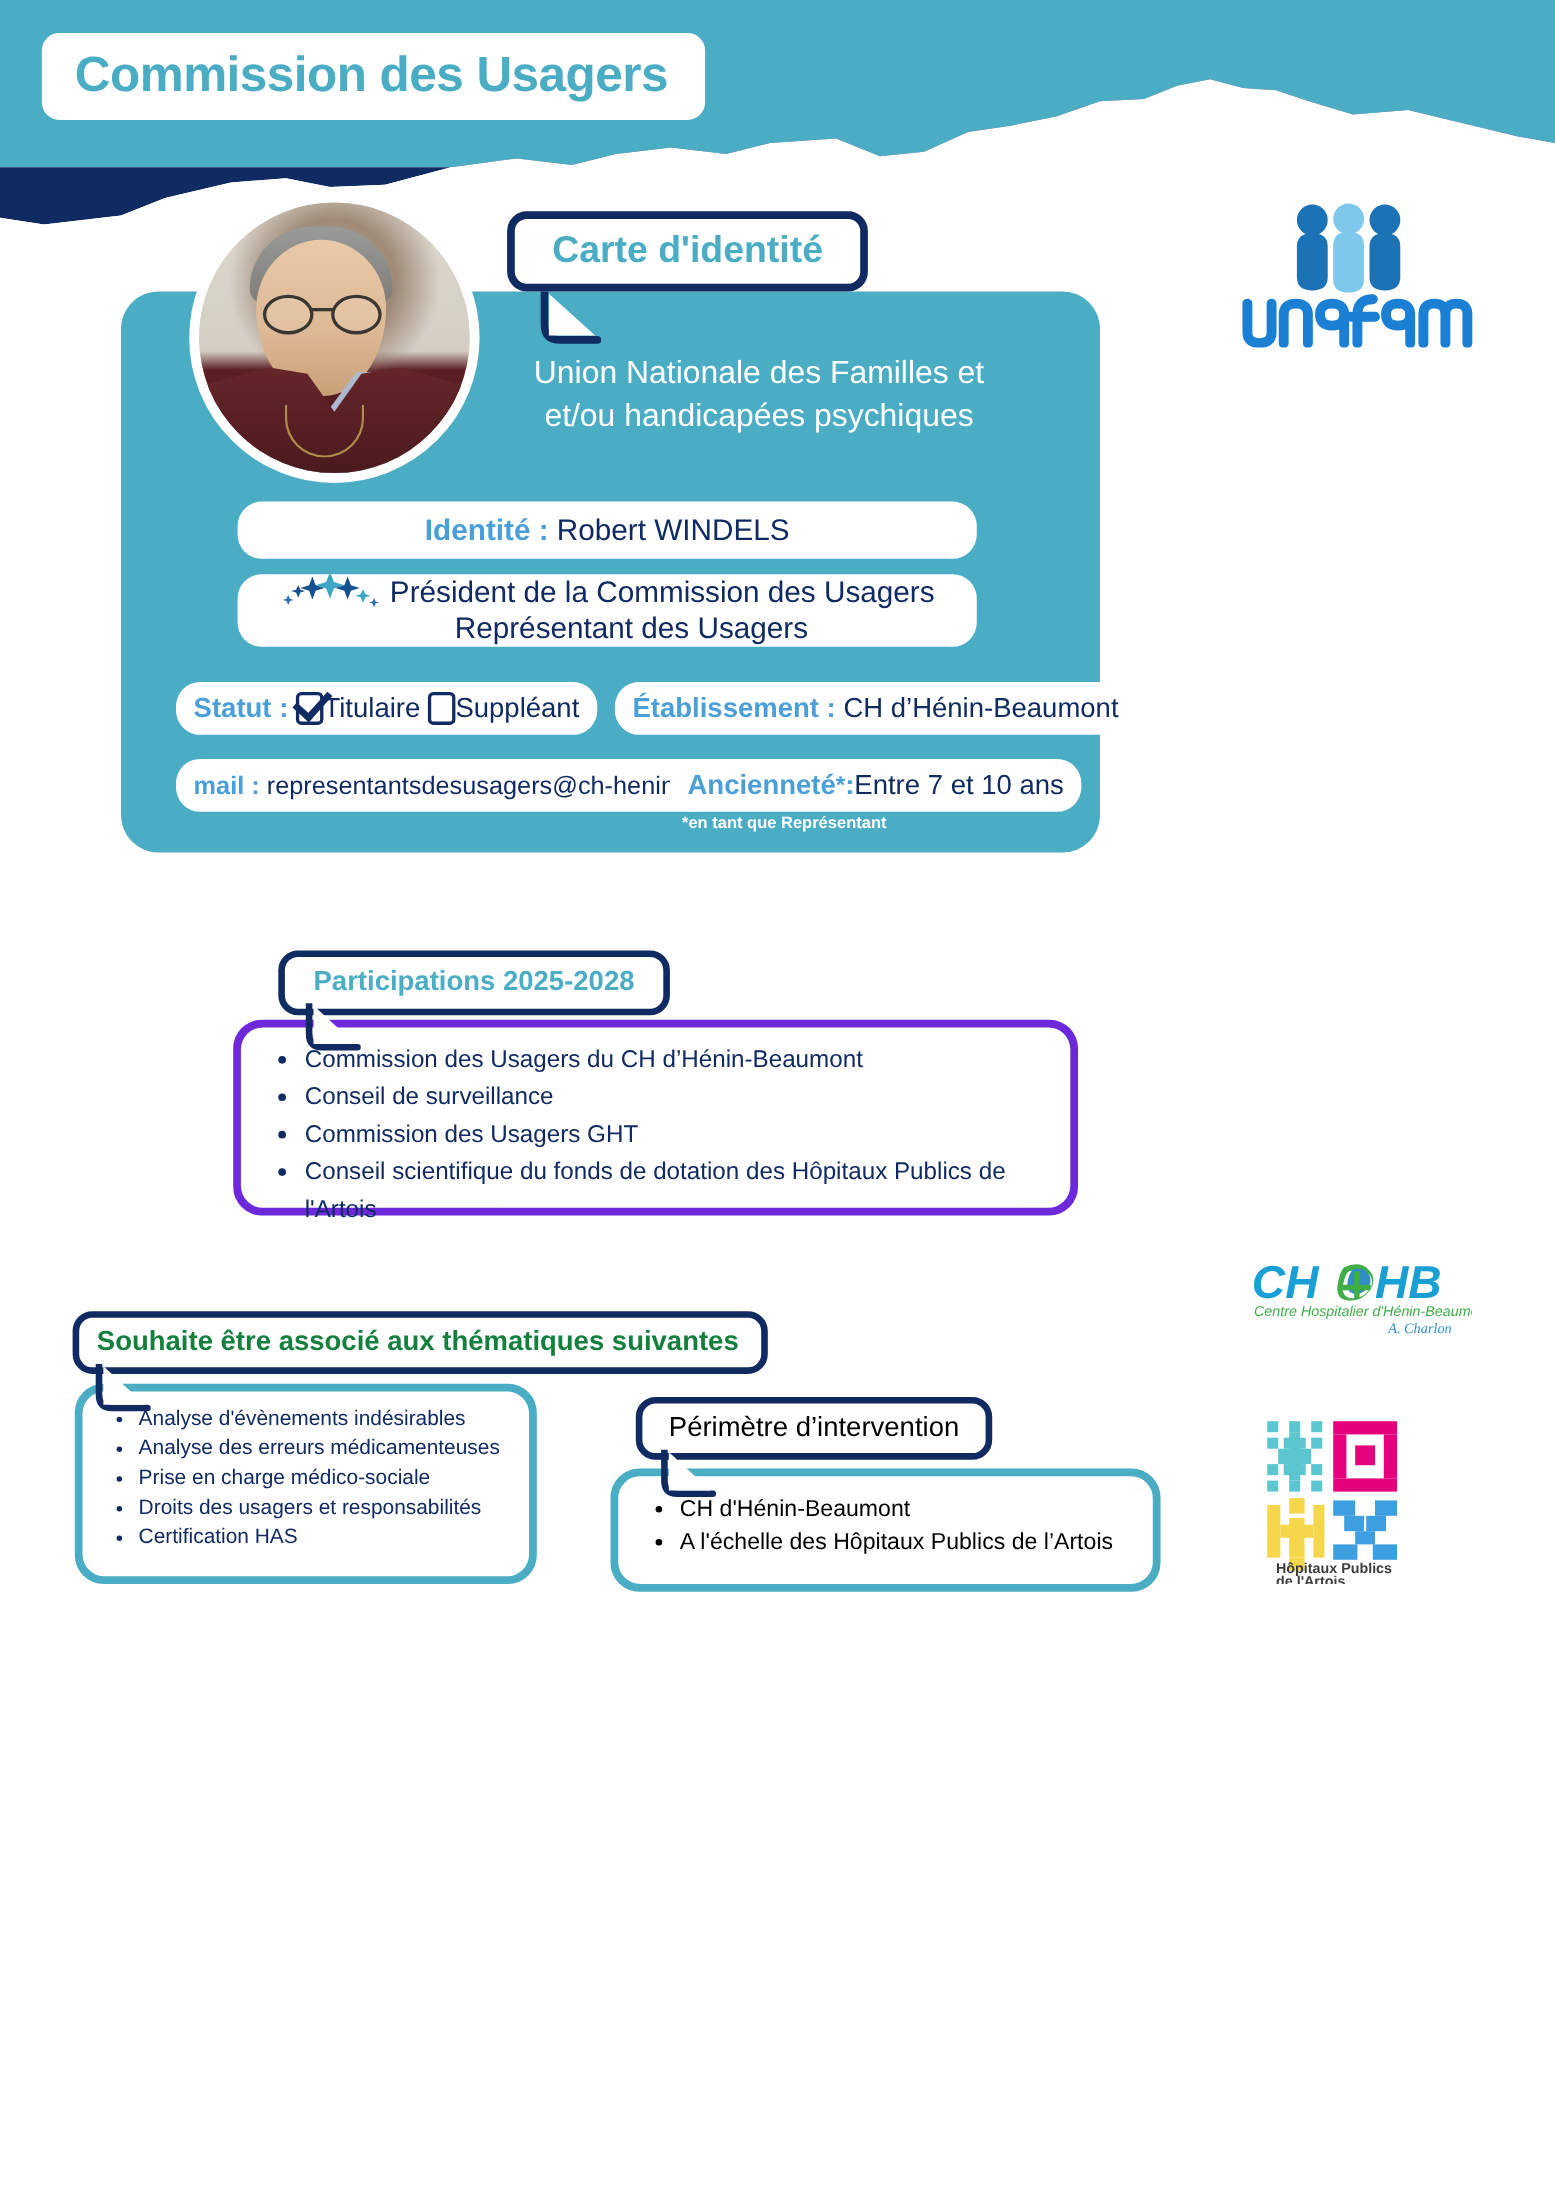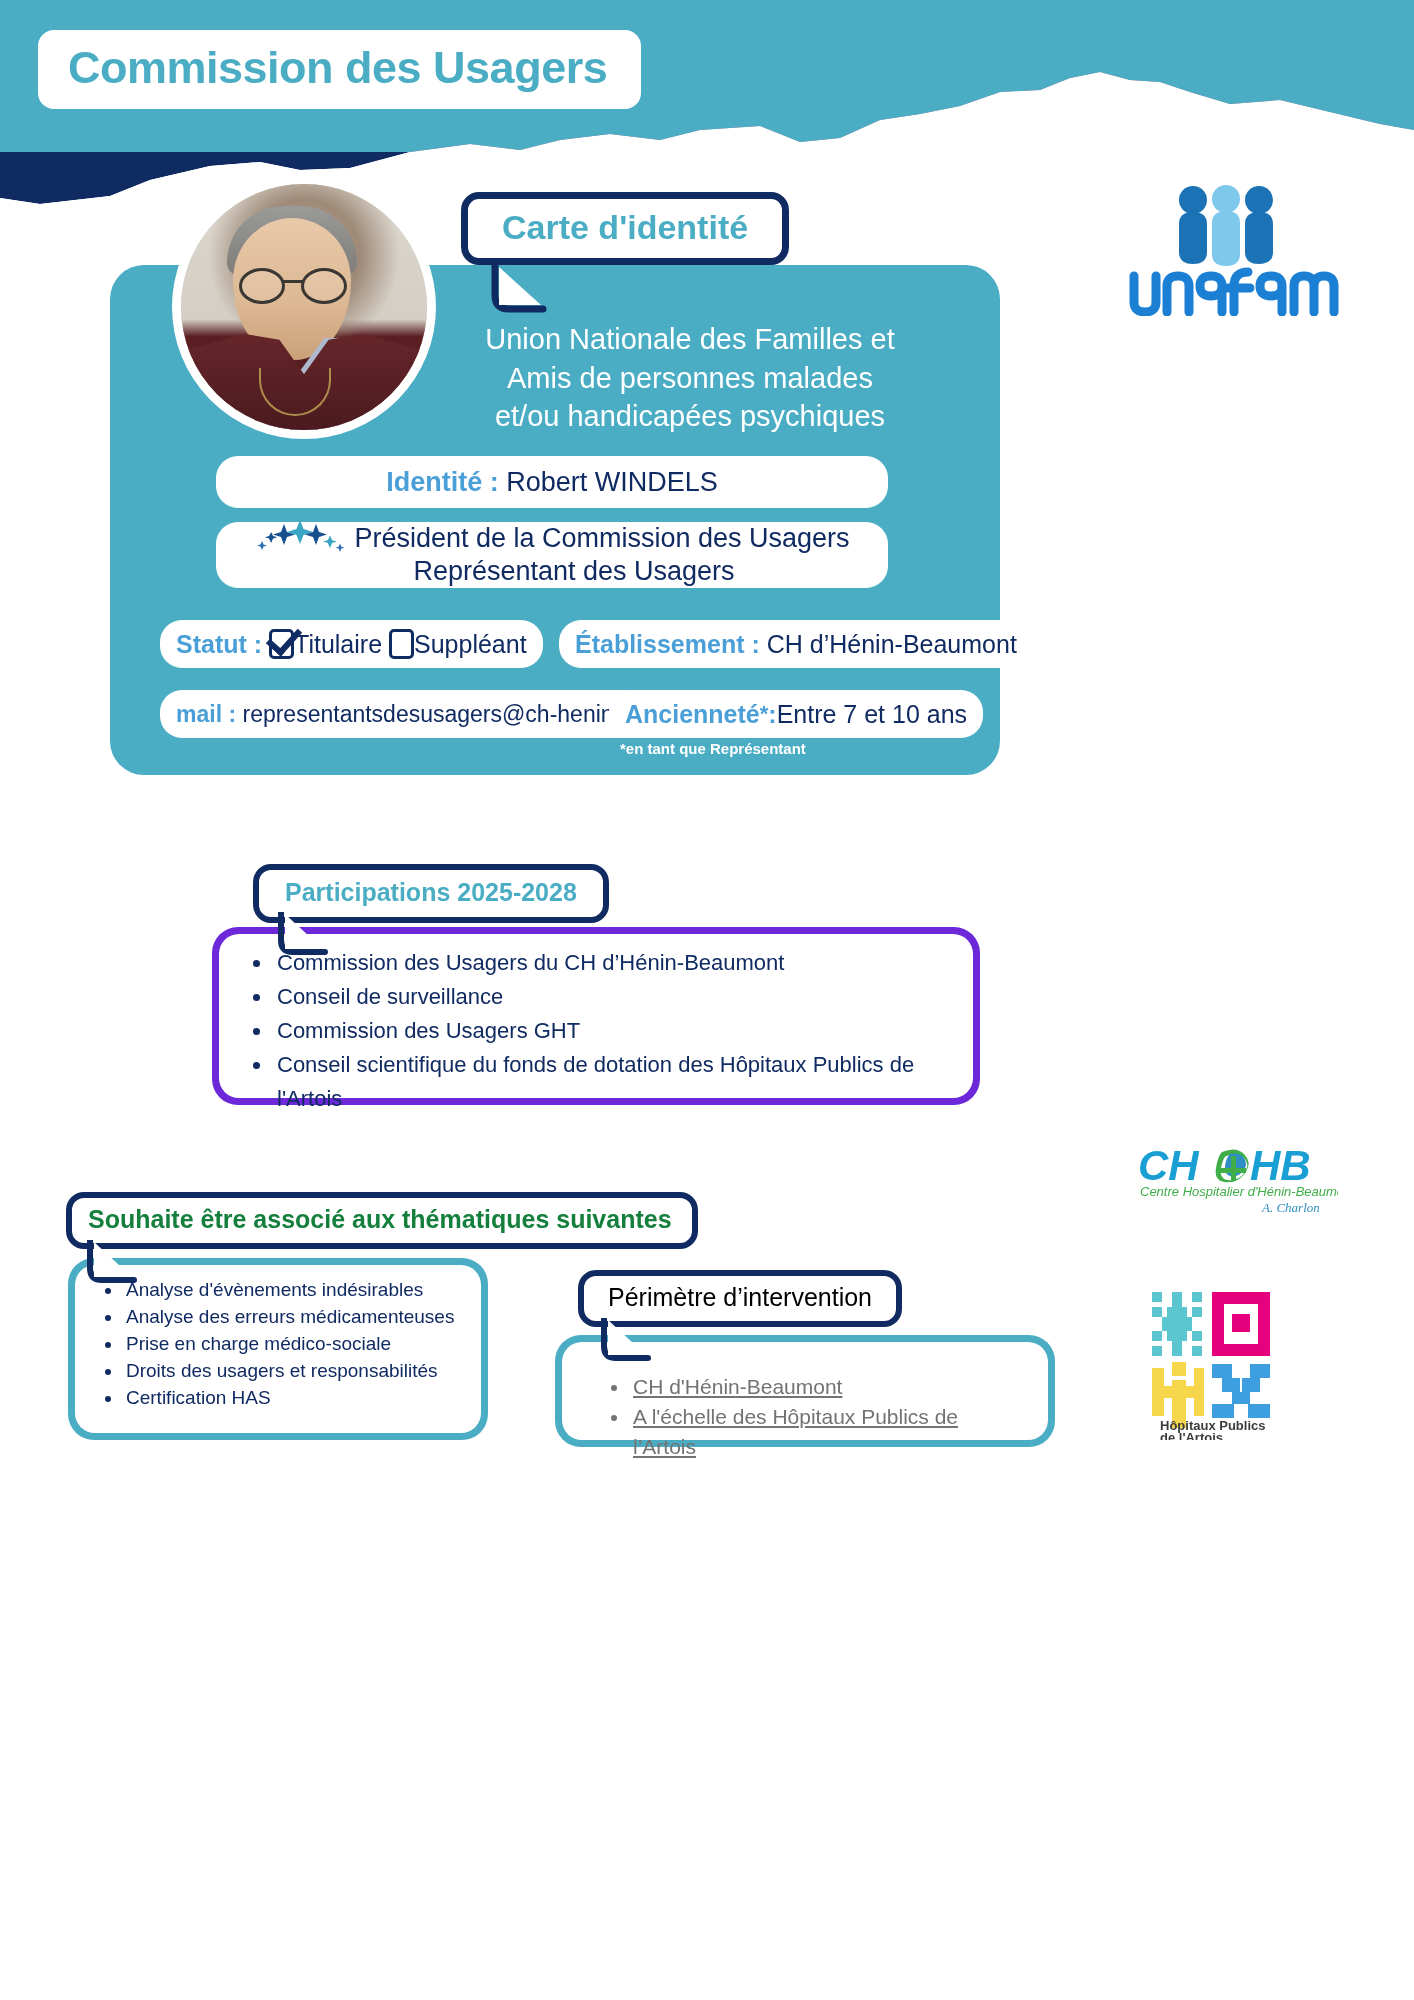--- a/index.html
+++ b/index.html
@@ -487,26 +487,25 @@
   }
   #perimetre-card .inner {
     width: 100%;
     height: 100%;
     background: #ffffff;
     border-radius: 20px;
     box-sizing: border-box;
     padding: 14px 8px 8px 8px;
   }
   #perimetre-card ul {
-    margin: 16px;
+    margin: 1px;
     padding-left: 44px;
-    color: #737373;
+    color: #000000;
     font-size: 21px;
     line-height: 1.44;
-    text-decoration: underline;
   }
   #perimetre-card li { padding-left: 3px; }
 
 </style>
 </head>
 <body>
 
 <div id="header-banner">
   <svg width="1414" height="210" viewBox="0 0 1414 210" xmlns="http://www.w3.org/2000/svg">
     <rect x="0" y="0" width="1414" height="152" fill="#4aadc4"></rect>
@@ -562,21 +561,20 @@
       <path d="M112 136 L112 110 q0-10 -11-10 q-11 0 -11 10 q0 10 11 10 q11 0 11 -10 L112 136"></path>
       <path d="M124 136 L124 110 q0 -14 14 -14 M118 112 L140 112"></path>
       <path d="M172 136 L172 110 q0-10 -11-10 q-11 0 -11 10 q0 10 11 10 q11 0 11 -10 L172 136"></path>
       <path d="M184 136 L184 110 q0-10 10-10 q10 0 10 10 L204 136 M204 110 q0-10 10-10 q10 0 10 10 L224 136"></path>
     </g>
   </svg>
 </div>
 
 <div id="org-description">
   <div>Union Nationale des Familles et</div>
-  <div>Amis de personnes malades</div>
   <div>et/ou handicapées psychiques</div>
 </div>
 
 <div id="identity-row" class="info-pill">
   <span class="pill-label">Identité :</span>
   <span>&nbsp;</span>
   <span class="pill-value">Robert WINDELS</span>
 </div>
 
 <div id="role-row" class="info-pill">

